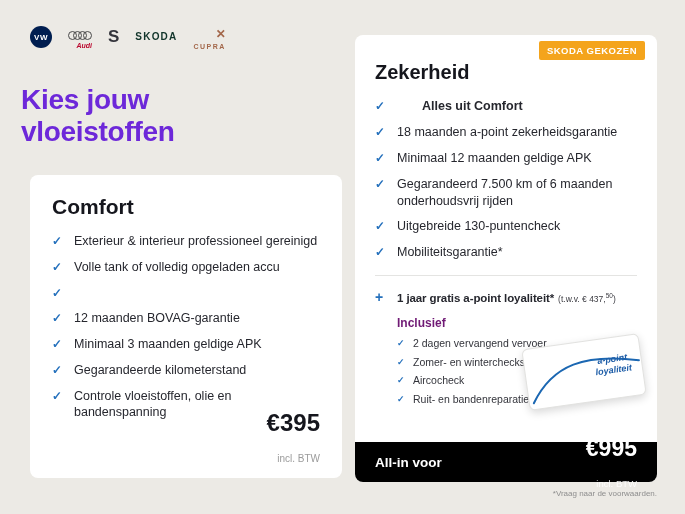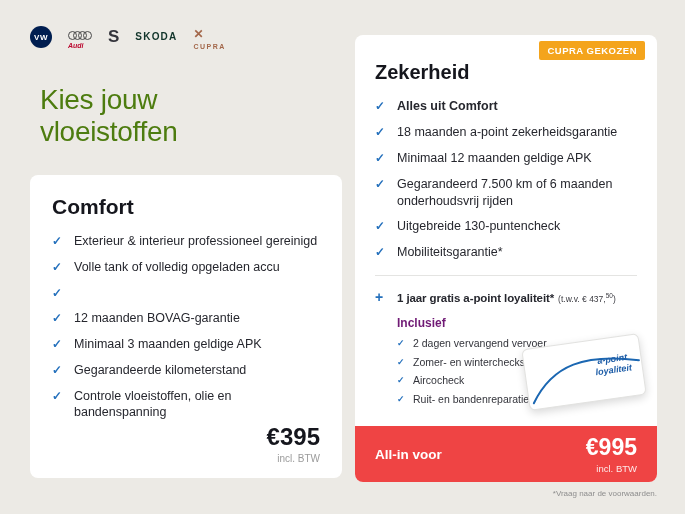--- a/index.html
+++ b/index.html
@@ -6,52 +6,52 @@
   html,body { width:685px; height:514px; }
   body {
     position:relative; overflow:hidden;
     background:#ECEAE5;
     font-family:"Liberation Sans", sans-serif;
     color:#26272E;
   }
 
   
   .brands { position:absolute; left:30px; top:26px; display:flex; align-items:flex-start; gap:16px; }
-  .brand { display:flex; flex-direction:column; align-items:flex-start; gap:2px; }
+  .brand { display:flex; flex-direction:column; align-items:flex-end; gap:2px; }
   .vw-circle { width:22px; height:22px; border-radius:50%; background:#001E50; color:#fff;
     font-size:8px; font-weight:700; display:flex; align-items:center; justify-content:center; letter-spacing:.5px; }
   .audi-rings { display:flex; margin-top:5px; }
   .audi-rings i { width:9px; height:9px; border:1.5px solid #4A4A4A; border-radius:50%; display:block; }
   .audi-rings i + i { margin-left:-4px; }
   .audi-word { font-size:7px; color:#BB0A30; font-weight:700; font-style:italic; }
   .seat-s { font-size:17px; font-weight:800; color:#33343B; line-height:22px; }
   .skoda-word { font-size:10px; font-weight:800; letter-spacing:1.2px; color:#11342A; line-height:22px; }
   .cupra-icon { font-size:12px; color:#A3674A; line-height:13px; font-weight:700; margin-top:2px; }
   .cupra-word { font-size:7px; color:#A3674A; font-weight:700; letter-spacing:1.5px; }
 
   
-  .heading { position:absolute; left:40px; top:84px; font-size:28px; font-weight:400;
-    color:#4d7c0f; line-height:1.15; letter-spacing:-0.3px; }
+  .heading { position:absolute; left:21px; top:84px; font-size:28px; font-weight:700;
+    color:#6d28d9; line-height:1.15; letter-spacing:-0.3px; }
 
   
   .card { background:#fff; border-radius:8px; position:absolute; }
   .card-comfort { left:30px; top:175px; width:312px; height:303px; padding:20px 22px; }
   .card-zekerheid { left:355px; top:35px; width:302px; height:447px; padding:16px 20px 0; }
 
   .card-title { font-size:21px; font-weight:700; color:#15161D; margin-bottom:14px; }
   .card-zekerheid .card-title { font-size:20px; margin:10px 0 14px; }
 
   .checklist { list-style:none; }
   .check-item { display:flex; gap:10px; margin-bottom:9px; font-size:12.5px; line-height:1.35; color:#26272E; }
   .check { color:#2470BC; font-weight:700; font-size:12px; flex:0 0 12px; }
-  .bold-item .label { font-weight:700; }
+  .bold-item .label { font-weight:700;margin-left:25px; }
 
   .price-block { position:absolute; right:22px; bottom:14px; text-align:right; }
   .price { font-size:24px; font-weight:700; color:#15161D; }
-  .price-note { font-size:10px; color:#9B9B9B; margin-top:2px; }
+  .price-note { font-size:10px; color:#9B9B9B; margin-top:16px; }
 
   
   .badge { position:absolute; top:6px; right:12px; background:#F4A41C; color:#fff;
     font-size:9.5px; font-weight:700; letter-spacing:.5px; padding:4px 8px; border-radius:2px; }
 
   .divider { border-top:1px solid #E4E4E2; margin:14px 0 12px; }
 
   .plus-row { display:flex; gap:10px; align-items:baseline; margin-bottom:10px; white-space:nowrap; }
   .plus { color:#2470BC; font-weight:700; font-size:14px; flex:0 0 12px; }
   .plus-label { font-size:11.5px; font-weight:700; letter-spacing:-0.1px; }
@@ -63,21 +63,21 @@
   .sub-item { display:flex; gap:7px; font-size:10.5px; color:#33343B; margin-bottom:5px; line-height:1.3; }
   .sub-check { color:#2470BC; font-size:9px; font-weight:700; flex:0 0 9px; margin-top:1px; }
 
   .loyalty-card { position:absolute; right:14px; top:306px; width:118px; height:62px;
     background:#fff; border:1px solid #E2E2E0; border-radius:6px;
     box-shadow:0 3px 8px rgba(0,0,0,.15); transform:rotate(-8deg); }
   .loyalty-card svg { position:absolute; left:0; top:0; }
   .loyalty-text { position:absolute; right:10px; top:16px; text-align:center; color:#1F5EA8;
     font-size:9px; font-style:italic; font-weight:700; line-height:1.25; }
 
-  .blue-footer { position:absolute; left:0; right:0; bottom:0; height:56px; background:#ef4444;
+  .blue-footer { position:absolute; left:0; right:0; bottom:0; height:40px; background:#000000;
     border-radius:0 0 8px 8px; display:flex; align-items:center; justify-content:space-between; padding:0 20px; }
   .footer-label { color:#fff; font-size:13.5px; font-weight:700; }
   .footer-price { text-align:right; }
   .footer-price .price { color:#fff; font-size:23px; }
   .footer-price .price-note { color:rgba(255,255,255,.88); font-size:9.5px; }
 
   .footnote { position:absolute; right:28px; top:489px; font-size:8px; color:#8E8E8E; }
 </style>
 </head>
 <body>
@@ -143,21 +143,21 @@
       <span class="label">Controle vloeistoffen, olie en bandenspanning</span>
     </li>
   </ul>
   <div class="price-block">
     <div class="price">€395</div>
     <div class="price-note">incl. BTW</div>
   </div>
 </div>
 
 <div class="card card-zekerheid">
-  <div class="badge">CUPRA GEKOZEN</div>
+  <div class="badge">SKODA GEKOZEN</div>
   <div class="card-title">Zekerheid</div>
 
   <ul class="checklist">
     <li class="check-item bold-item">
       <span class="check">✓</span>
       <span class="label">Alles uit Comfort</span>
     </li>
     <li class="check-item">
       <span class="check">✓</span>
       <span class="label">18 maanden a-point zekerheidsgarantie</span>

